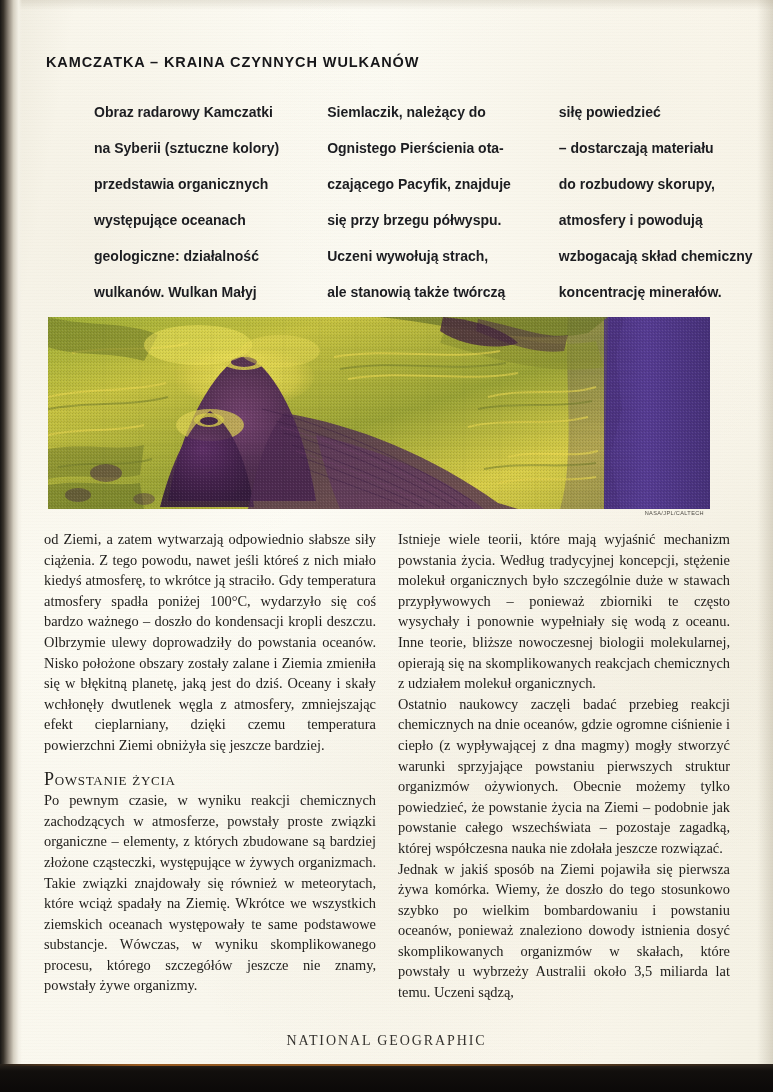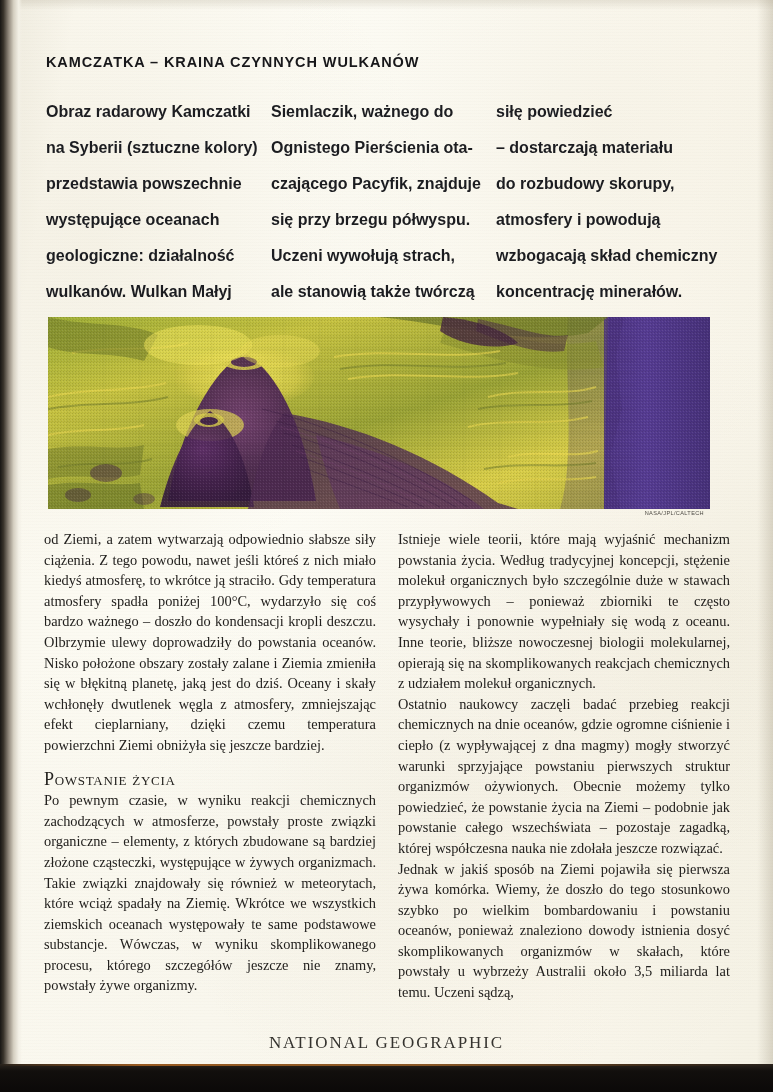--- a/index.html
+++ b/index.html
@@ -98,24 +98,25 @@
     position: absolute;
     left: 46px;
     top: 94px;
     width: 682px;
     display: flex;
     gap: 0px;
   }
   .cap-col {
     width: 225px;
     font-family: "Liberation Sans", sans-serif;
-    font-size: 16px;
+    font-size: 14px;
     font-weight: bold;
     color: #1b1c20;
     line-height: 36px;
+    margin-left: 48px;
   }
   .cap-col.c3 { width: 232px; }
   .cap-line {
     white-space: nowrap;
   }
 
   
   .photo-wrap {
     position: absolute;
     left: 48px;
@@ -174,21 +175,21 @@
   }
 
   
   .footer {
     position: absolute;
     left: 0;
     right: 0;
     top: 1033px;
     text-align: center;
     font-family: "Liberation Serif", serif;
-    font-size: 17px;
+    font-size: 14px;
     letter-spacing: 1.9px;
     color: #34322e;
   }
 
   
   .scan-grain {
     position: absolute;
     inset: 0;
     pointer-events: none;
     opacity: .5;
@@ -206,28 +207,28 @@
 
   <div class="content">
 
     <div class="headline">KAMCZATKA – KRAINA CZYNNYCH WULKANÓW</div>
 
     <div class="caption-cols">
 
       <div class="cap-col c1">
         <div class="cap-line">Obraz radarowy Kamczatki</div>
         <div class="cap-line">na Syberii (sztuczne kolory)</div>
-        <div class="cap-line">przedstawia powszechnie</div>
+        <div class="cap-line">przedstawia organicznych</div>
         <div class="cap-line">występujące oceanach</div>
         <div class="cap-line">geologiczne: działalność</div>
         <div class="cap-line">wulkanów. Wulkan Małyj</div>
       </div>
 
       <div class="cap-col c2">
-        <div class="cap-line">Siemlaczik, ważnego do</div>
+        <div class="cap-line">Siemlaczik, należący do</div>
         <div class="cap-line">Ognistego Pierścienia ota-</div>
         <div class="cap-line">czającego Pacyfik, znajduje</div>
         <div class="cap-line">się przy brzegu półwyspu.</div>
         <div class="cap-line">Uczeni wywołują strach,</div>
         <div class="cap-line">ale stanowią także twórczą</div>
       </div>
 
       <div class="cap-col c3">
         <div class="cap-line">siłę powiedzieć</div>
         <div class="cap-line">– dostarczają materiału</div>

